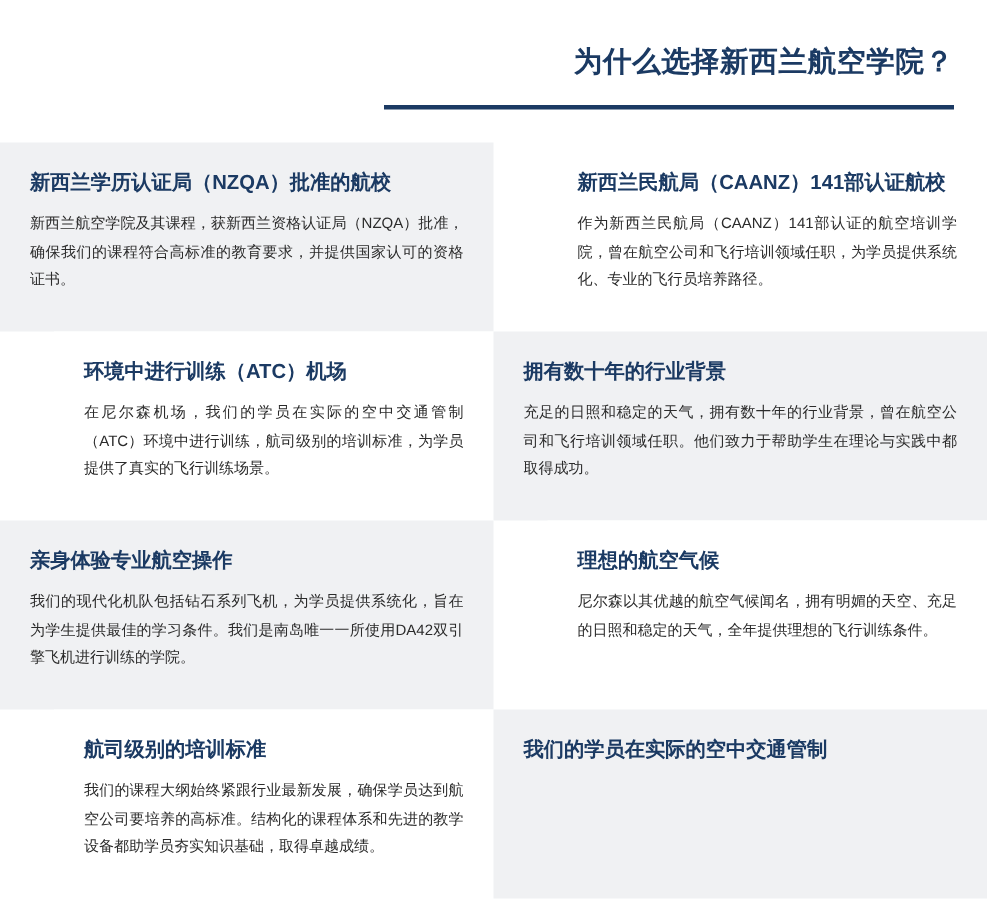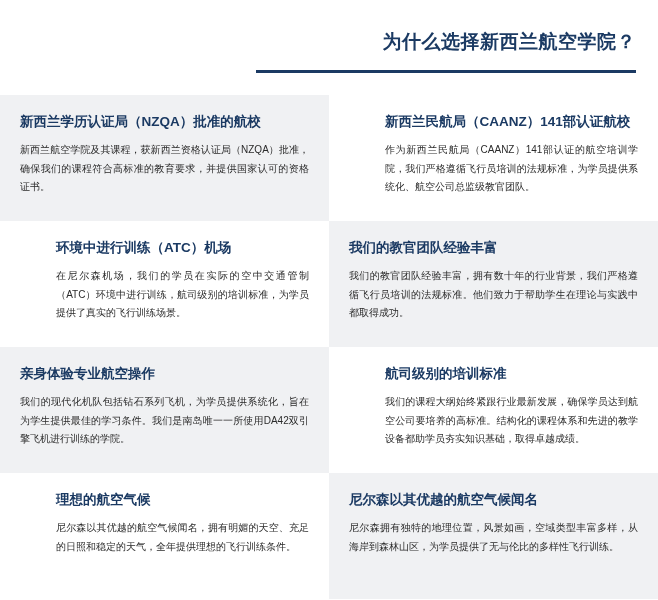--- a/index.html
+++ b/index.html
@@ -87,47 +87,46 @@
 
   <div class="grid">
 
     <div class="cell shade">
       <div class="cell-title">新西兰学历认证局（NZQA）批准的航校</div>
       <div class="cell-body">新西兰航空学院及其课程，获新西兰资格认证局（NZQA）批准，确保我们的课程符合高标准的教育要求，并提供国家认可的资格证书。</div>
     </div>
 
     <div class="cell plain">
       <div class="cell-title">新西兰民航局（CAANZ）141部认证航校</div>
-      <div class="cell-body">作为新西兰民航局（CAANZ）141部认证的航空培训学院，我们严格遵循飞行员培训的法规标准，为学员提供系统化、航空公司总监级教官团队。</div>
+      <div class="cell-body">作为新西兰民航局（CAANZ）141部认证的航空培训学院，曾在航空公司和飞行培训领域任职，为学员提供系统化、专业的飞行员培养路径。</div>
     </div>
 
     <div class="cell plain">
       <div class="cell-title">环境中进行训练（ATC）机场</div>
       <div class="cell-body">在尼尔森机场，我们的学员在实际的空中交通管制（ATC）环境中进行训练，航司级别的培训标准，为学员提供了真实的飞行训练场景。</div>
     </div>
 
     <div class="cell shade">
-      <div class="cell-title">我们的教官团队经验丰富</div>
-      <div class="cell-body">我们的教官团队经验丰富，拥有数十年的行业背景，我们严格遵循飞行员培训的法规标准。他们致力于帮助学生在理论与实践中都取得成功。</div>
+      <div class="cell-title">拥有数十年的行业背景</div>
+      <div class="cell-body">充足的日照和稳定的天气，拥有数十年的行业背景，曾在航空公司和飞行培训领域任职。他们致力于帮助学生在理论与实践中都取得成功。</div>
     </div>
 
     <div class="cell shade">
       <div class="cell-title">亲身体验专业航空操作</div>
       <div class="cell-body">我们的现代化机队包括钻石系列飞机，为学员提供系统化，旨在为学生提供最佳的学习条件。我们是南岛唯一一所使用DA42双引擎飞机进行训练的学院。</div>
     </div>
 
     <div class="cell plain">
+      <div class="cell-title">理想的航空气候</div>
+      <div class="cell-body">尼尔森以其优越的航空气候闻名，拥有明媚的天空、充足的日照和稳定的天气，全年提供理想的飞行训练条件。</div>
+    </div>
+
+    <div class="cell plain">
       <div class="cell-title">航司级别的培训标准</div>
       <div class="cell-body">我们的课程大纲始终紧跟行业最新发展，确保学员达到航空公司要培养的高标准。结构化的课程体系和先进的教学设备都助学员夯实知识基础，取得卓越成绩。</div>
     </div>
 
-    <div class="cell plain">
-      <div class="cell-title">理想的航空气候</div>
-      <div class="cell-body">尼尔森以其优越的航空气候闻名，拥有明媚的天空、充足的日照和稳定的天气，全年提供理想的飞行训练条件。</div>
-    </div>
-
     <div class="cell shade">
-      <div class="cell-title">尼尔森以其优越的航空气候闻名</div>
-      <div class="cell-body">尼尔森拥有独特的地理位置，风景如画，空域类型丰富多样，从海岸到森林山区，为学员提供了无与伦比的多样性飞行训练。</div>
+      <div class="cell-title">我们的学员在实际的空中交通管制</div>
     </div>
 
   </div>
 </div>
 
 </body></html>

